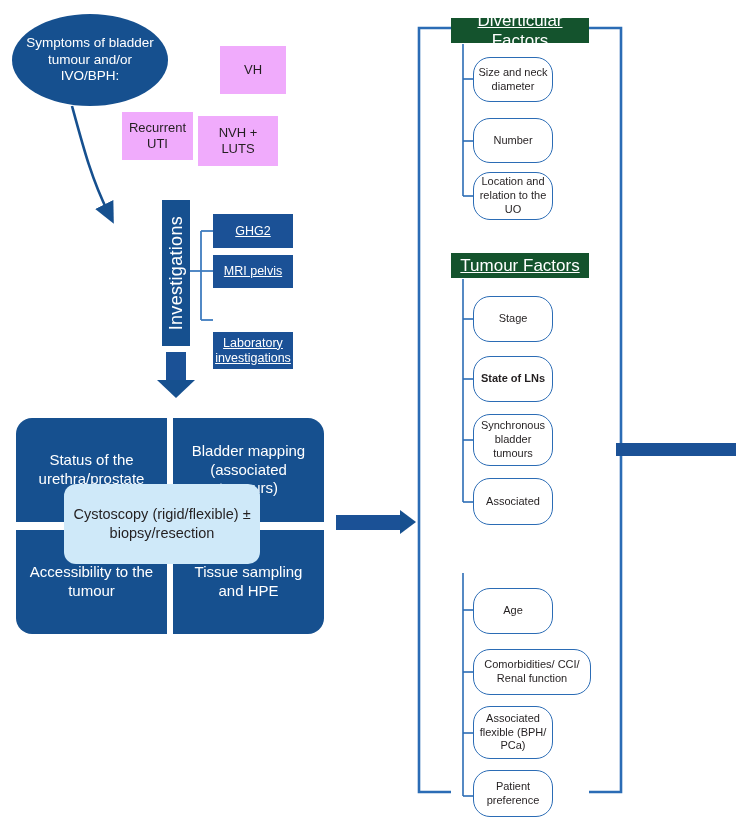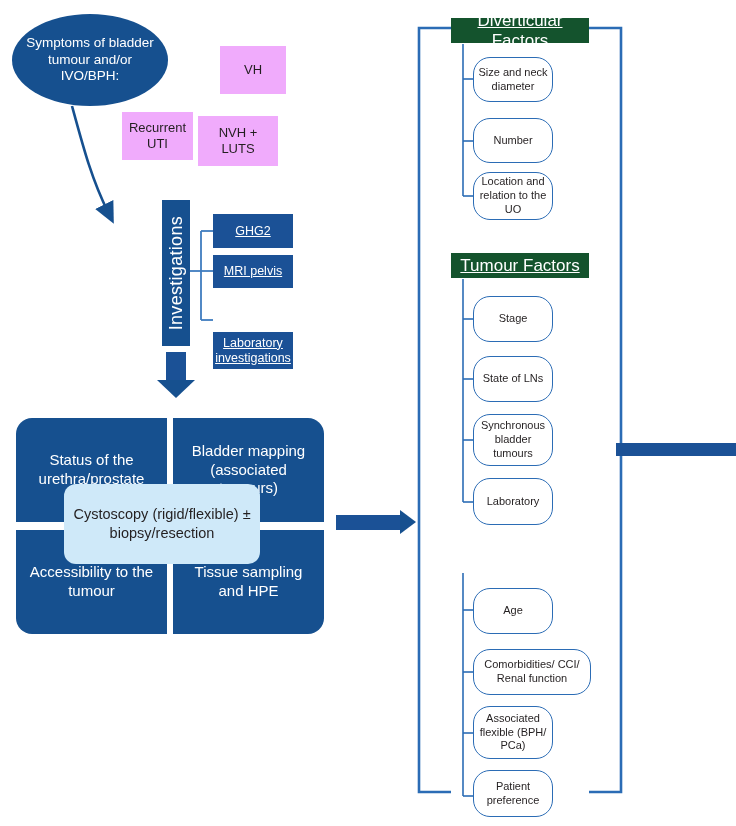--- a/index.html
+++ b/index.html
@@ -164,25 +164,25 @@
   <div class="abs wbox" style="left:473px;top:57px;width:80px;height:45px;">Size and neck diameter</div>
 
   <div class="abs wbox" style="left:473px;top:118px;width:80px;height:45px;">Number</div>
 
   <div class="abs wbox" style="left:473px;top:172px;width:80px;height:48px;">Location and relation to the UO</div>
 
   <div class="abs cat-header" style="left:451px;top:253px;width:138px;height:25px;">Tumour Factors</div>
 
   <div class="abs wbox" style="left:473px;top:296px;width:80px;height:46px;">Stage</div>
 
-  <div class="abs wbox" style="left:473px;top:356px;width:80px;height:46px;">State of LNs</div>
+  <div class="abs wbox" style="left:473px;top:356px;width:80px;height:46px;font-weight:bold;">State of LNs</div>
 
   <div class="abs wbox" style="left:473px;top:414px;width:80px;height:52px;">Synchronous bladder tumours</div>
 
-  <div class="abs wbox" style="left:473px;top:478px;width:80px;height:47px;">Laboratory</div>
+  <div class="abs wbox" style="left:473px;top:478px;width:80px;height:47px;">Associated</div>
 
 
   <div class="abs wbox" style="left:473px;top:588px;width:80px;height:46px;">Age</div>
 
   <div class="abs wbox" style="left:473px;top:649px;width:118px;height:46px;">Comorbidities/ CCI/ Renal function</div>
 
   <div class="abs wbox" style="left:473px;top:706px;width:80px;height:53px;">Associated flexible (BPH/ PCa)</div>
 
   <div class="abs wbox" style="left:473px;top:770px;width:80px;height:47px;">Patient preference</div>
 

